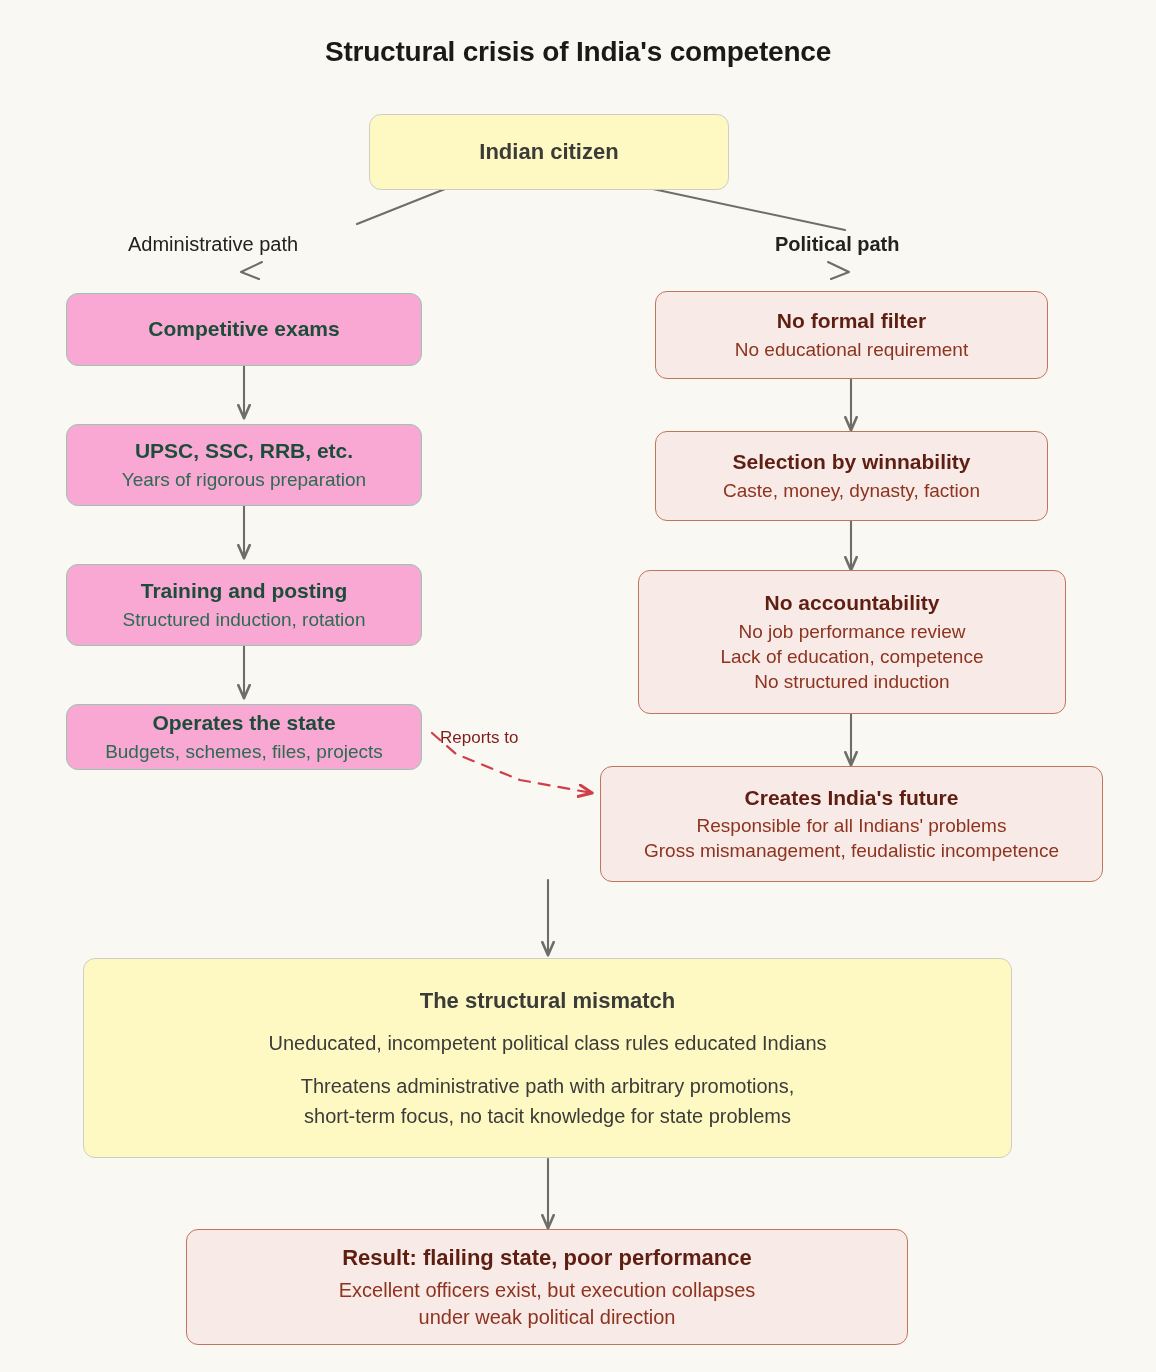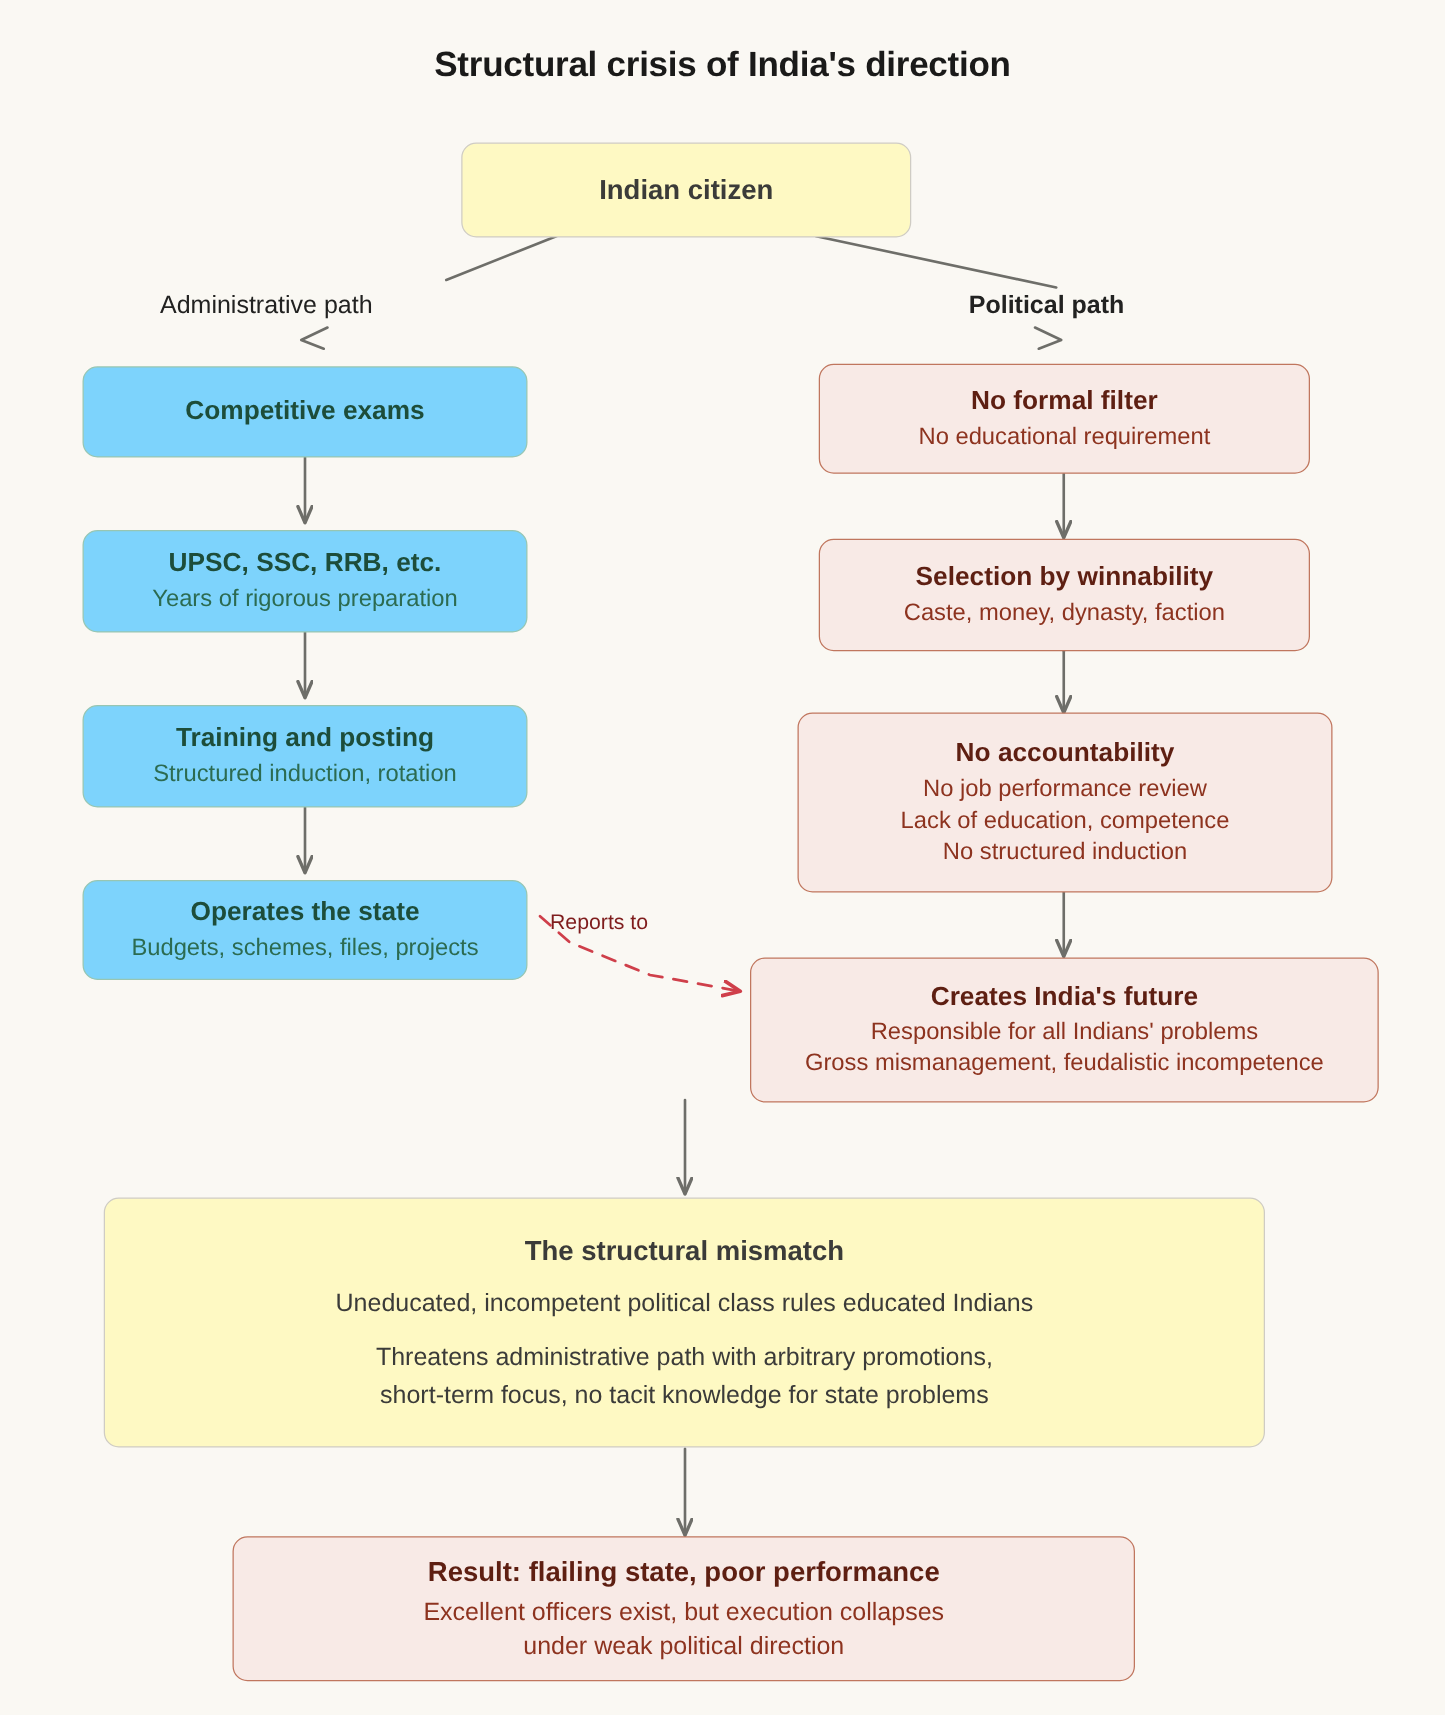--- a/index.html
+++ b/index.html
@@ -48,21 +48,21 @@
   }
 
   
   .n-grey {
     background: #fef9c3;
     border: 1px solid #cfccc4;
     color: #3b3b39;
   }
   
   .n-green {
-    background: #7dd3fc;
+    background: #f9a8d4;
     border: 1px solid #97c6b2;
     color: #1d4d3a;
   }
   .n-green .sub { color: #2c6b51; }
   
   .n-red {
     background: #f8eae6;
     border: 1px solid #c0765e;
     color: #5e1f12;
   }
@@ -98,21 +98,21 @@
   .t21 { font-size: 21px; }
   .t20 { font-size: 20px; }
   .t19 { font-size: 19px; }
   .gap2 { margin-top: 2px; }
 </style>
 </head>
 <body>
 
 <div id="canvas">
 
-  <div id="page-title">Structural crisis of India's direction</div>
+  <div id="page-title">Structural crisis of India's competence</div>
 
   <svg id="edges" viewBox="0 0 1156 1372" xmlns="http://www.w3.org/2000/svg">
     <defs>
       <marker id="ah" markerWidth="9" markerHeight="9" refX="6.5" refY="3.2" orient="auto" markerUnits="strokeWidth">
         <path d="M0.4,0.5 L6.6,3.2 L0.4,5.9" fill="none" stroke="#6e6e69" stroke-width="1.25" stroke-linecap="round" stroke-linejoin="round"></path>
       </marker>
       <marker id="ah-red" markerWidth="9" markerHeight="9" refX="6.5" refY="3.2" orient="auto" markerUnits="strokeWidth">
         <path d="M0.4,0.5 L6.6,3.2 L0.4,5.9" fill="none" stroke="#cf3f4a" stroke-width="1.35" stroke-linecap="round" stroke-linejoin="round"></path>
       </marker>
     </defs>
@@ -155,21 +155,21 @@
   <div class="node n-green" style="left:66px; top:424px; width:356px; height:82px;">
     <div class="title t21">UPSC, SSC, RRB, etc.</div>
     <div class="sub t19 gap2">Years of rigorous preparation</div>
   </div>
 
   <div class="node n-green" style="left:66px; top:564px; width:356px; height:82px;">
     <div class="title t21">Training and posting</div>
     <div class="sub t19 gap2">Structured induction, rotation</div>
   </div>
 
-  <div class="node n-green" style="left:66px; top:704px; width:356px; height:80px;">
+  <div class="node n-green" style="left:66px; top:704px; width:356px; height:66px;">
     <div class="title t21">Operates the state</div>
     <div class="sub t19 gap2">Budgets, schemes, files, projects</div>
   </div>
 
   <div class="node n-red" style="left:655px; top:291px; width:393px; height:88px;">
     <div class="title t21">No formal filter</div>
     <div class="sub t19 gap2">No educational requirement</div>
   </div>
 
   <div class="node n-red" style="left:655px; top:431px; width:393px; height:90px;">

